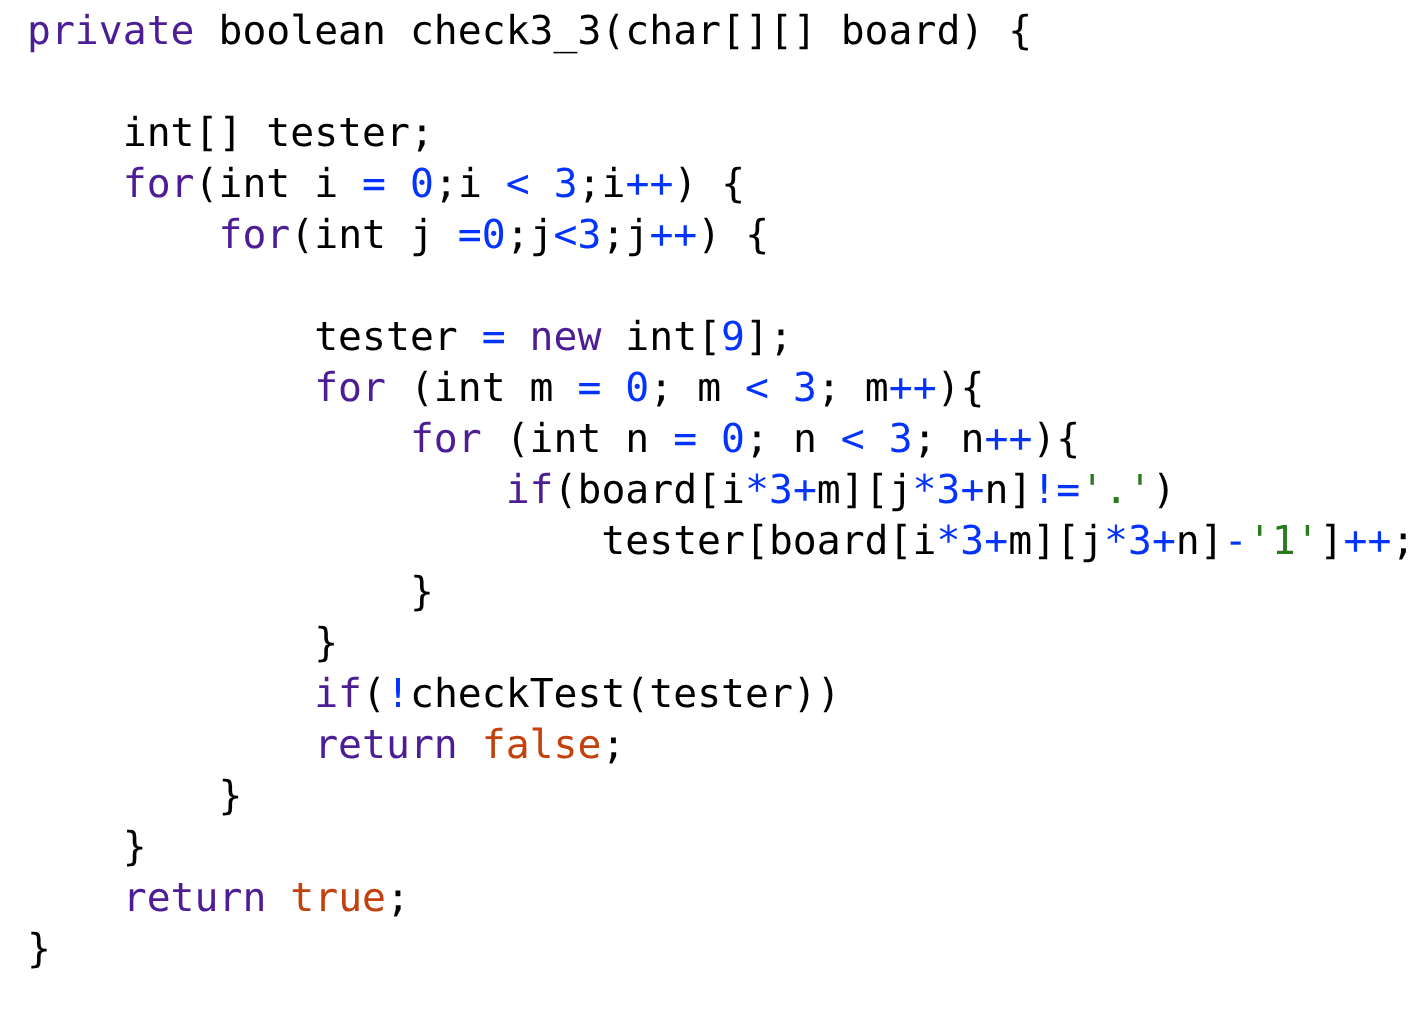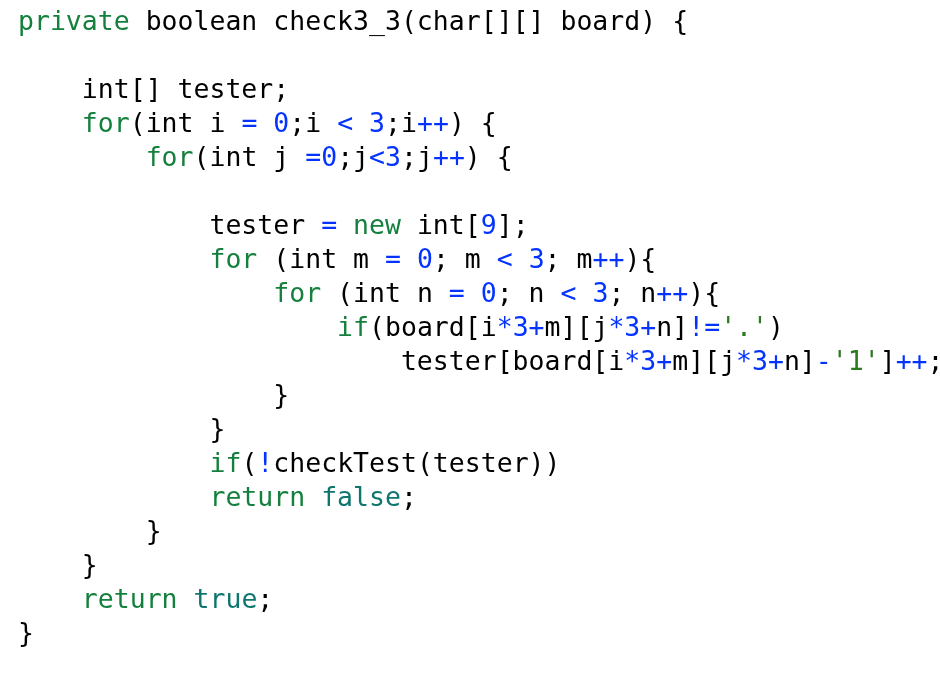--- a/index.html
+++ b/index.html
@@ -4,22 +4,22 @@
 <style>
   html, body { margin:0; padding:0; background:#ffffff; }
   body { width:940px; height:680px; overflow:hidden; position:relative; }
   .code {
     position:absolute; left:18px; top:4px;
     font-family:"DejaVu Sans Mono", "Liberation Mono", monospace;
     font-size:26.5px; line-height:34px;
     color:#000000; white-space:pre; margin:0;
   }
   .code .line { height:34px; display:block; }
-  .kw { color:#15803d; }
+  .kw { color:#4c1d95; }
   .num { color:#0433ff; }
   .op { color:#0433ff; }
-  .lit { color:#0f766e; }
+  .lit { color:#c2410c; }
   .str { color:#2a7a1e; }
 </style>
 </head>
 <body>
 
 <pre class="code"><span class="line"><span class="kw">private</span><span> boolean check3_3(char[][] board) {</span></span><span class="line"></span><span class="line"><span>    int[] tester;</span></span><span class="line"><span>    </span><span class="kw">for</span><span>(int i </span><span class="op">=</span><span> </span><span class="num">0</span><span>;i </span><span class="op">&lt;</span><span> </span><span class="num">3</span><span>;i</span><span class="op">++</span><span>) {</span></span><span class="line"><span>        </span><span class="kw">for</span><span>(int j </span><span class="op">=</span><span class="num">0</span><span>;j</span><span class="op">&lt;</span><span class="num">3</span><span>;j</span><span class="op">++</span><span>) {</span></span><span class="line"></span><span class="line"><span>            tester </span><span class="op">=</span><span> </span><span class="kw">new</span><span> int[</span><span class="num">9</span><span>];</span></span><span class="line"><span>            </span><span class="kw">for</span><span> (int m </span><span class="op">=</span><span> </span><span class="num">0</span><span>; m </span><span class="op">&lt;</span><span> </span><span class="num">3</span><span>; m</span><span class="op">++</span><span>){</span></span><span class="line"><span>                </span><span class="kw">for</span><span> (int n </span><span class="op">=</span><span> </span><span class="num">0</span><span>; n </span><span class="op">&lt;</span><span> </span><span class="num">3</span><span>; n</span><span class="op">++</span><span>){</span></span><span class="line"><span>                    </span><span class="kw">if</span><span>(board[i</span><span class="op">*</span><span class="num">3</span><span class="op">+</span><span>m][j</span><span class="op">*</span><span class="num">3</span><span class="op">+</span><span>n]</span><span class="op">!=</span><span class="str">'.'</span><span>)</span></span><span class="line"><span>                        tester[board[i</span><span class="op">*</span><span class="num">3</span><span class="op">+</span><span>m][j</span><span class="op">*</span><span class="num">3</span><span class="op">+</span><span>n]</span><span class="op">-</span><span class="str">'1'</span><span>]</span><span class="op">++</span><span>;</span></span><span class="line"><span>                }</span></span><span class="line"><span>            }</span></span><span class="line"><span>            </span><span class="kw">if</span><span>(</span><span class="op">!</span><span>checkTest(tester))</span></span><span class="line"><span>            </span><span class="kw">return</span><span> </span><span class="lit">false</span><span>;</span></span><span class="line"><span>        }</span></span><span class="line"><span>    }</span></span><span class="line"><span>    </span><span class="kw">return</span><span> </span><span class="lit">true</span><span>;</span></span><span class="line"><span>}</span></span></pre>
 
 </body></html>

